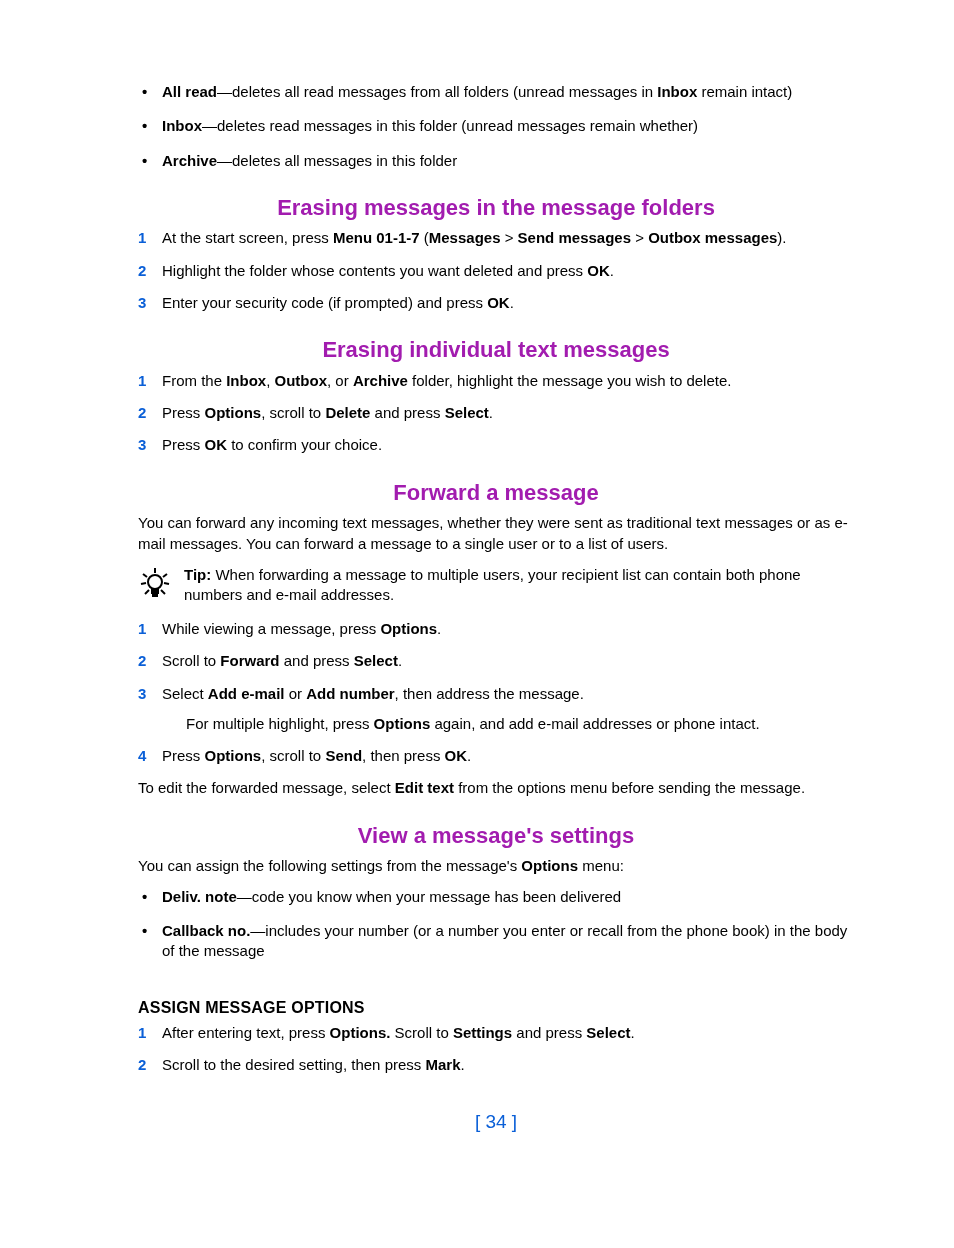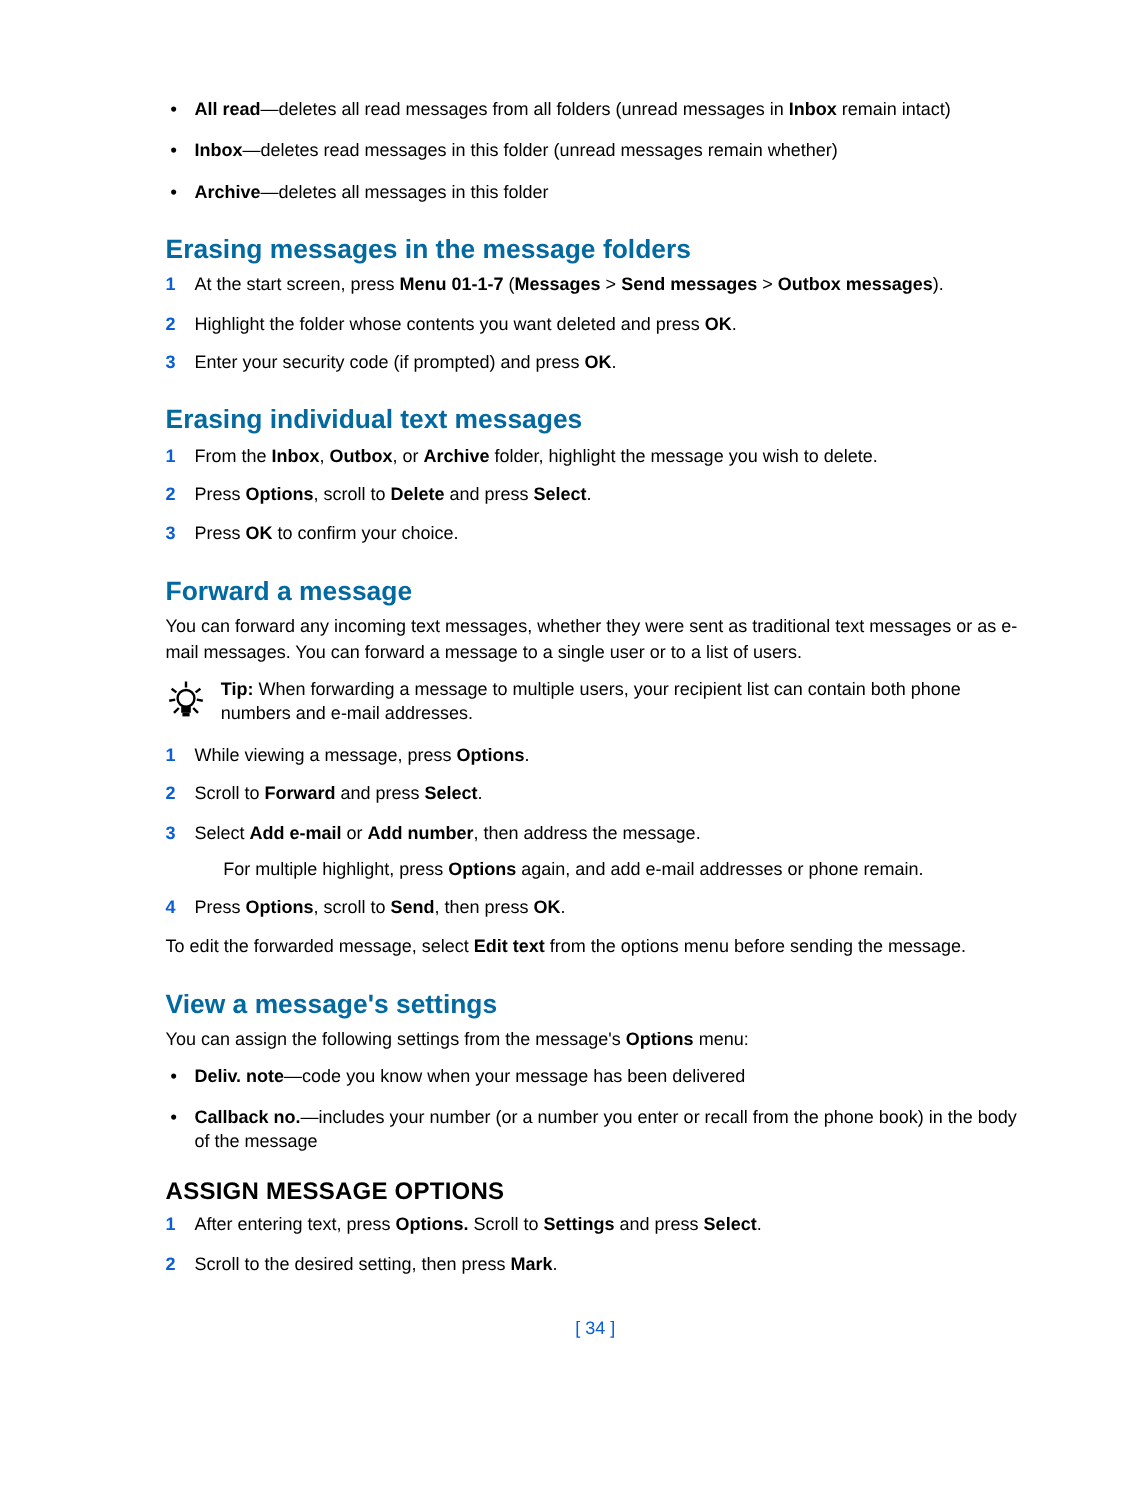--- a/index.html
+++ b/index.html
@@ -6,29 +6,30 @@
     font-family: Arial, Helvetica, sans-serif;
     font-size: 15px;
     color: #000;
     margin: 0;
     padding: 82px 100px 60px 138px;
     width: 954px;
     box-sizing: border-box;
     line-height: 1.35;
   }
   h2 {
-    color: #0369a1;
+    color: #a21caf;
     font-size: 22px;
     font-weight: bold;
     margin: 22px 0 6px 0;
+    text-align: center;
   }
   h3 {
-    font-size: 20px;
+    font-size: 16px;
     font-weight: bold;
-    margin: 18px 0 4px 0;
+    margin: 36px 0 4px 0;
     letter-spacing: 0.2px;
   }
   ul.bullets {
     list-style: none;
     padding: 0;
     margin: 0 0 8px 0;
   }
   ul.bullets > li {
     position: relative;
     padding-left: 24px;
@@ -66,35 +67,35 @@
     padding-left: 24px;
     margin: -4px 0 12px 0;
   }
   p {
     margin: 4px 0 10px 0;
   }
   b { font-weight: bold; }
   i { font-style: italic; }
   .tip-row {
     display: flex;
-    align-items: center;
+    align-items: flex-end;
     margin: 6px 0 14px 0;
   }
   .tip-icon {
     flex: 0 0 46px;
     padding-top: 2px;
   }
   .tip-text {
     flex: 1;
   }
   .page-num {
     text-align: center;
     color: #0a5fd7;
     margin-top: 34px;
-    font-size: 15px;
+    font-size: 19px;
   }
 </style>
 </head>
 <body>
 
 <ul class="bullets">
   <li><b>All read</b><span>—deletes all read messages from all folders (unread messages in </span><b>Inbox</b><span> remain intact)</span></li>
   <li><b>Inbox</b><span>—deletes read messages in this folder (unread messages remain whether)</span></li>
   <li><b>Archive</b><span>—deletes all messages in this folder</span></li>
 </ul>
@@ -133,21 +134,21 @@
       <rect x="14" y="28" width="6" height="3" fill="#000"></rect>
     </svg>
   </div>
   <div class="tip-text"><b>Tip:</b><span> When forwarding a message to multiple users, your recipient list can contain both phone numbers and e-mail addresses.</span></div>
 </div>
 
 <ol class="steps">
   <li><span>While viewing a message, press </span><b>Options</b><span>.</span></li>
   <li><span>Scroll to </span><b>Forward</b><span> and press </span><b>Select</b><span>.</span></li>
   <li><span>Select </span><b>Add e-mail</b><span> or </span><b>Add number</b><span>, then address the message.</span>
-    <div class="sub" style="margin-top:10px;"><span>For multiple highlight, press </span><b>Options</b><span> again, and add e-mail addresses or phone remain.</span></div>
+    <div class="sub" style="margin-top:10px;"><span>For multiple highlight, press </span><b>Options</b><span> again, and add e-mail addresses or phone intact.</span></div>
   </li>
   <li><span>Press </span><b>Options</b><span>, scroll to </span><b>Send</b><span>, then press </span><b>OK</b><span>.</span></li>
 </ol>
 
 <p><span>To edit the forwarded message, select </span><b>Edit text</b><span> from the options menu before sending the message.</span></p>
 
 <h2>View a message's settings</h2>
 <p><span>You can assign the following settings from the message's </span><b>Options</b><span> menu:</span></p>
 
 <ul class="bullets">

